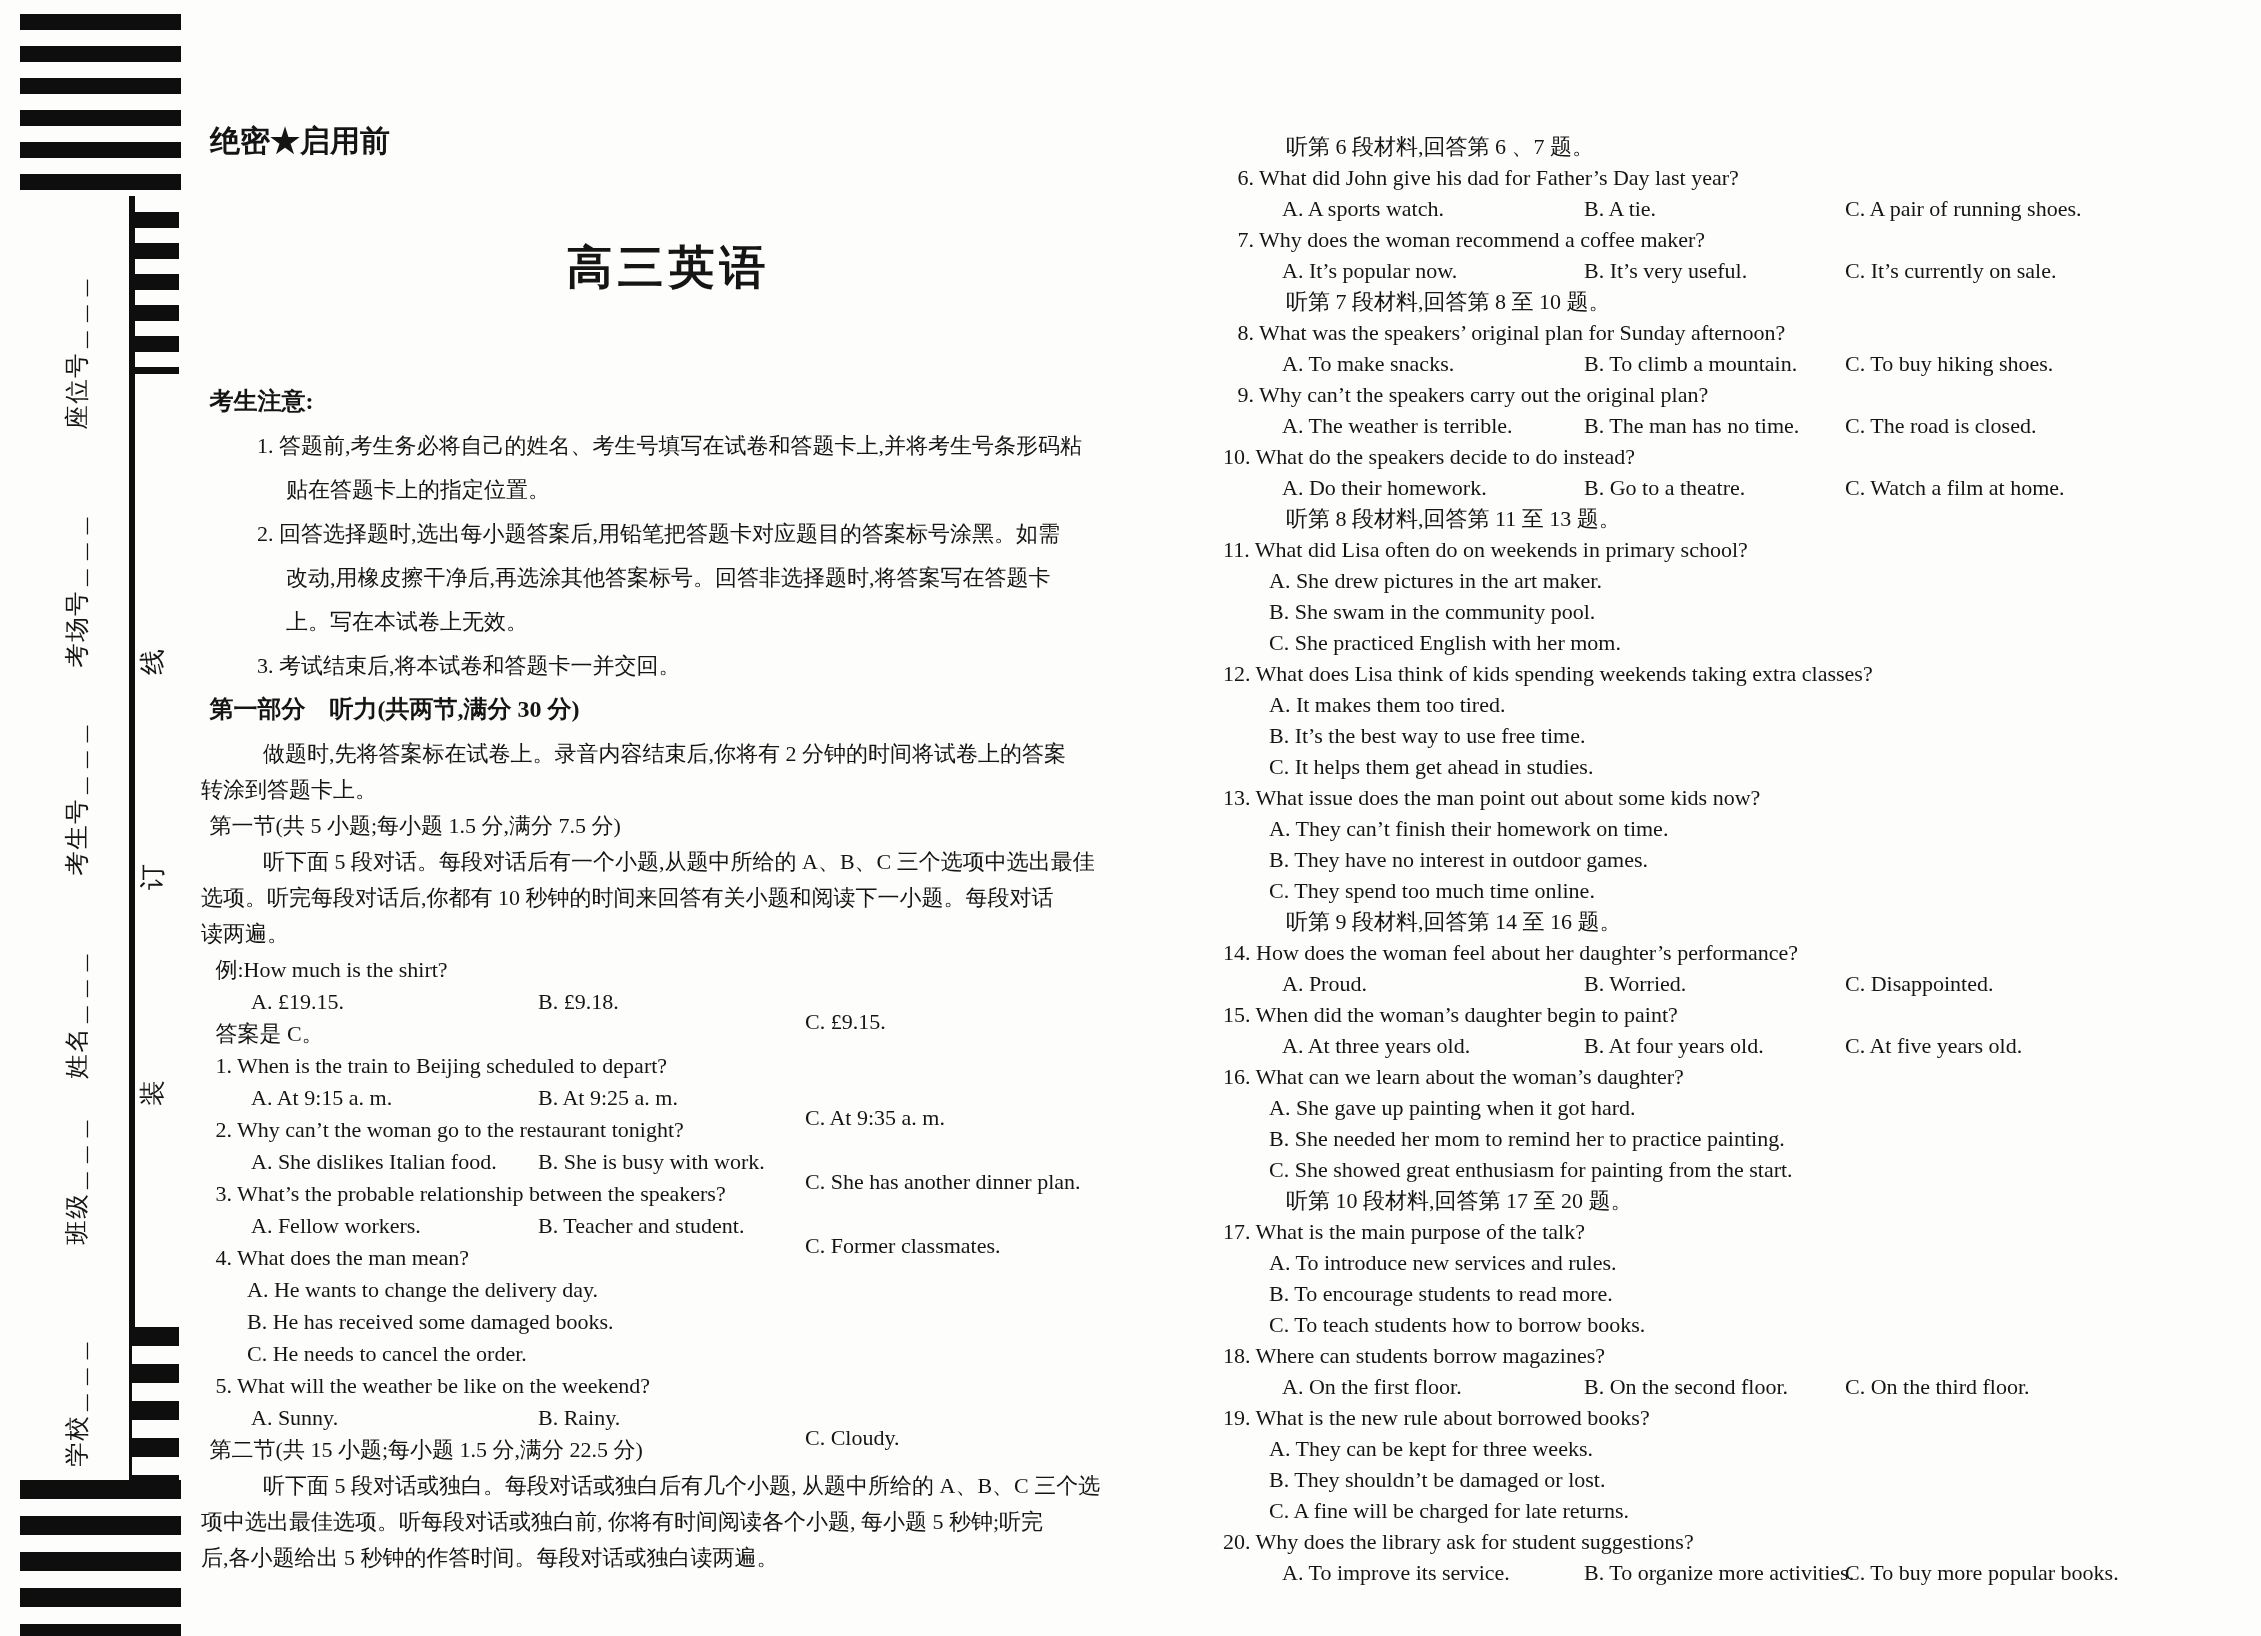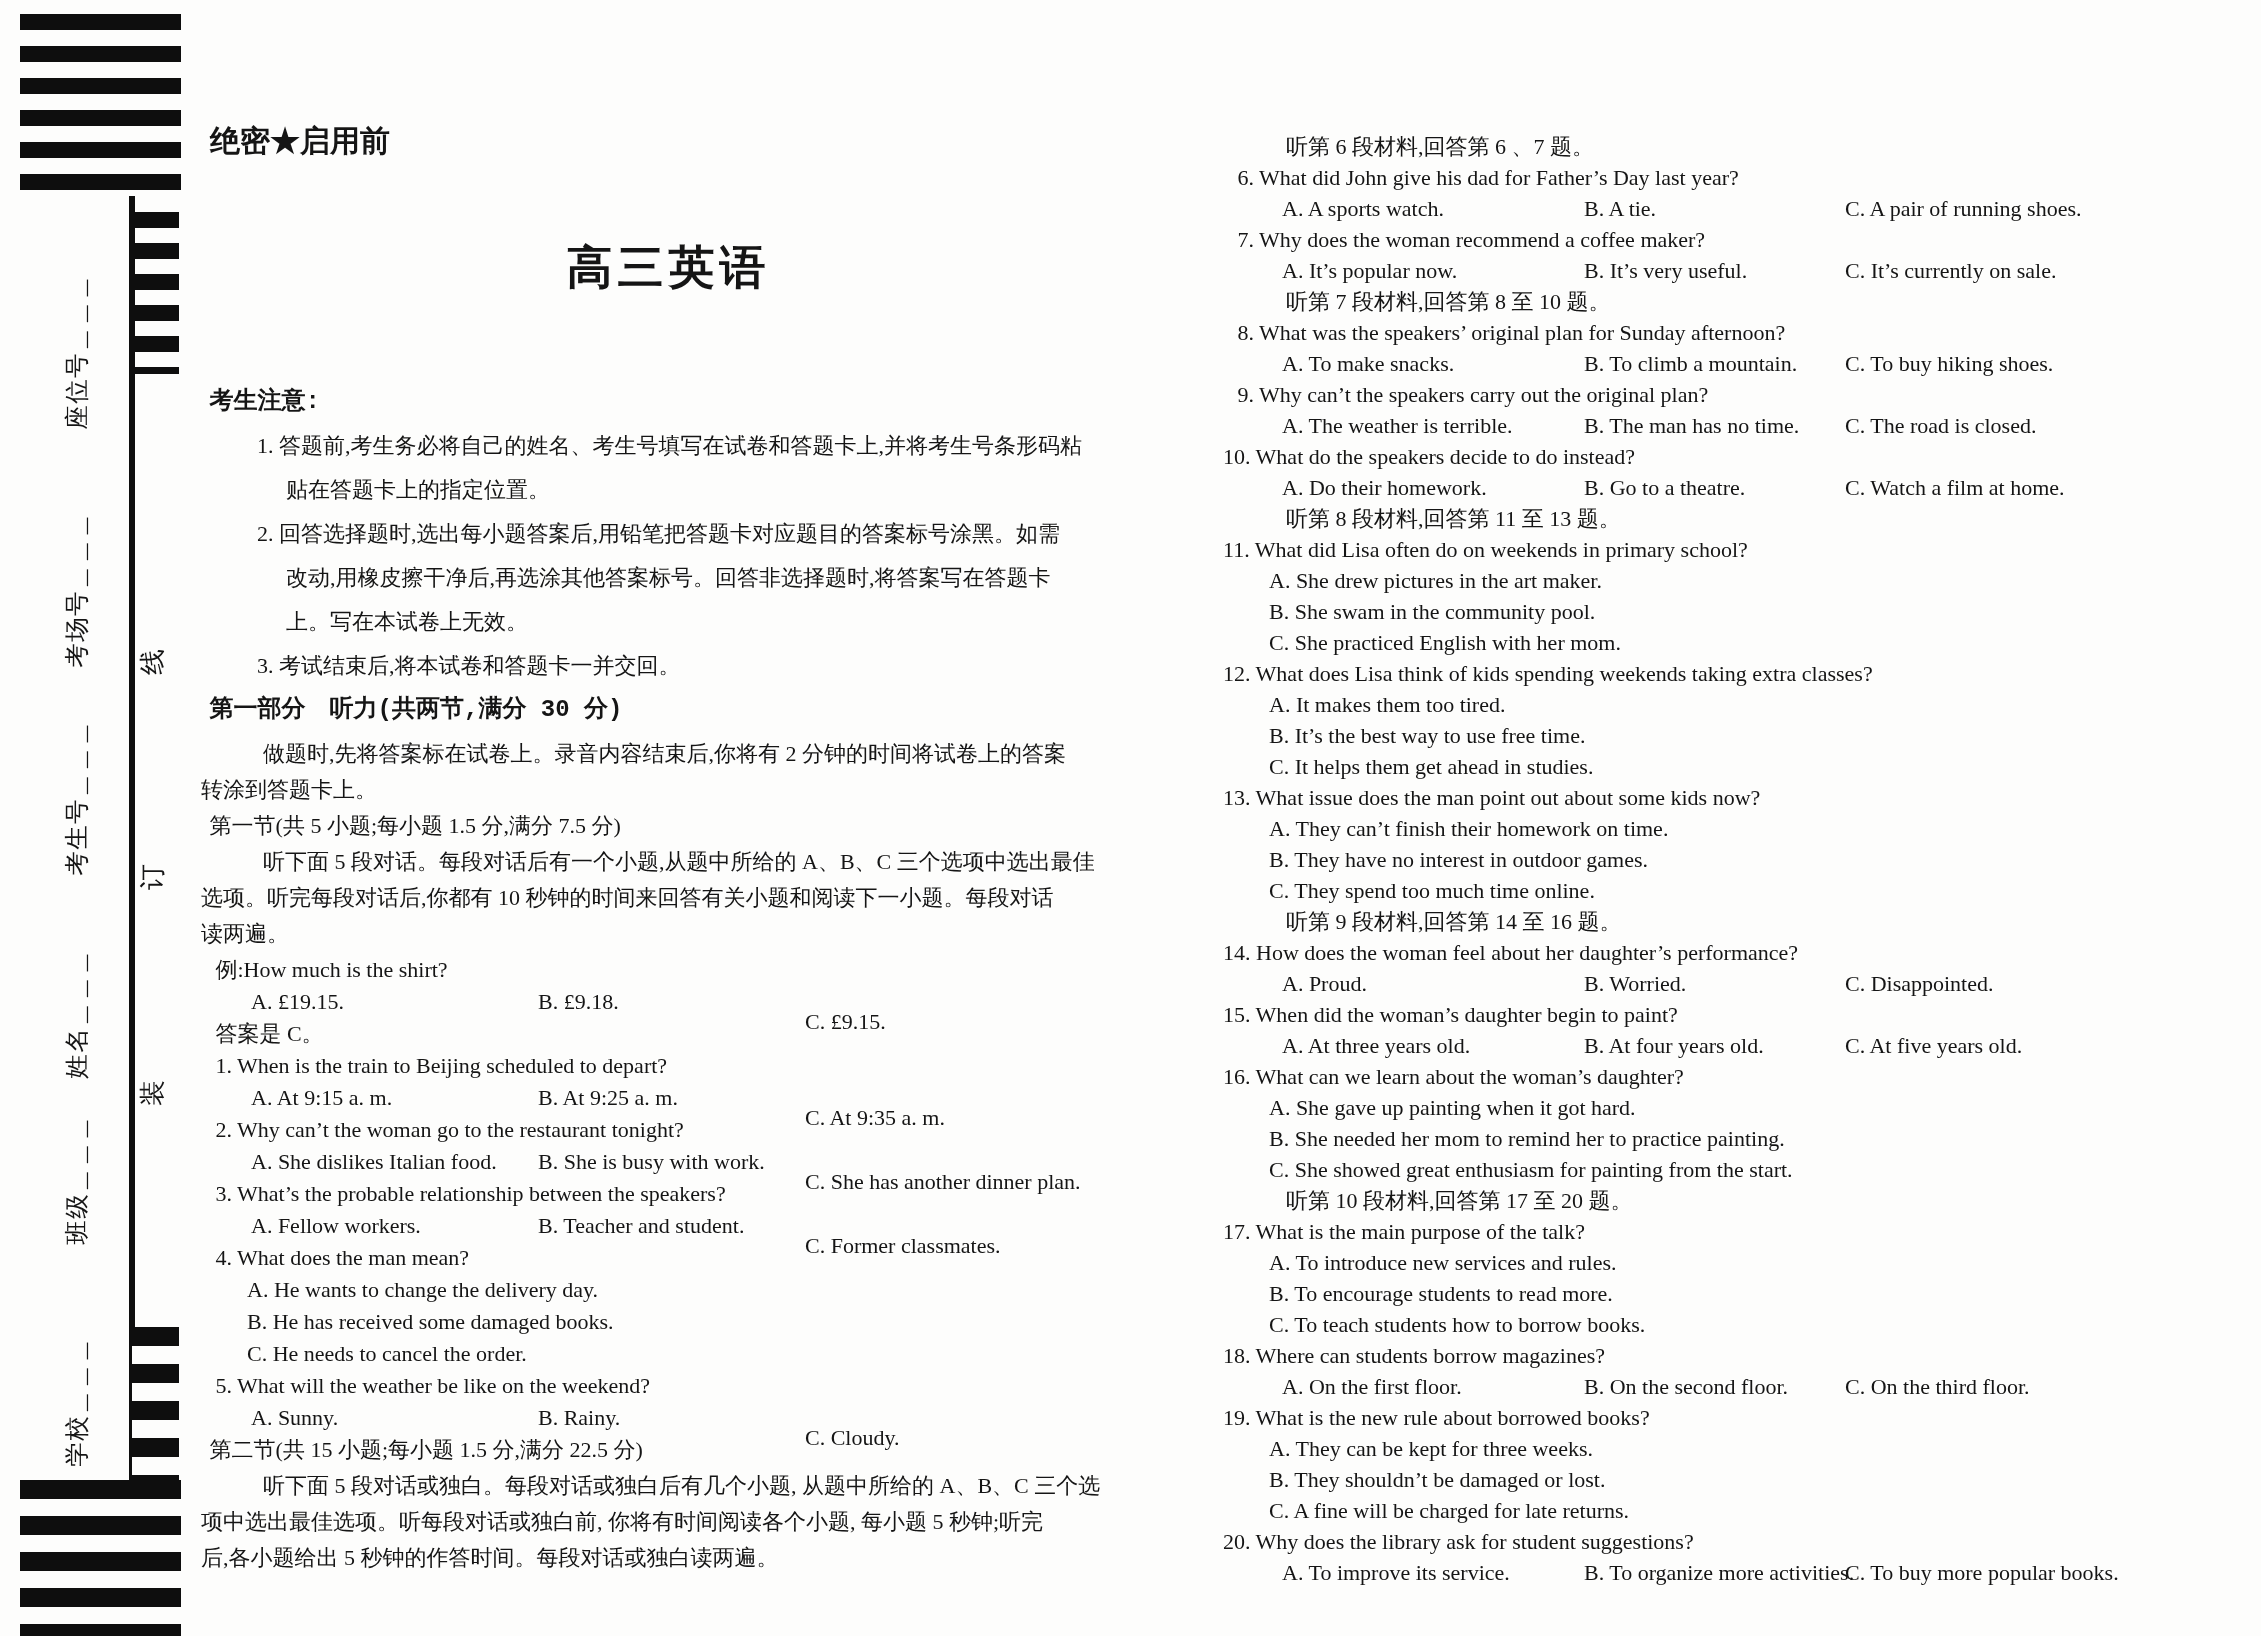--- a/index.html
+++ b/index.html
@@ -19,21 +19,21 @@
   
   .secrecy{position:absolute;left:210px;top:115px;font-family:"Liberation Sans",sans-serif;
            font-weight:700;font-size:30px;margin-top:6px;}
   .title{position:absolute;left:201px;top:237px;width:935px;text-align:center;
          font-family:"Liberation Sans",sans-serif;font-weight:700;font-size:46px;letter-spacing:5px;}
   
   .col{position:absolute;width:948px;}
   #col-left{left:201px;top:388px;}
   #col-right{left:1223px;top:133px;}
   .ln{position:relative;font-size:22px;line-height:27px;white-space:nowrap;}
-  .t-head{height:44px;font-family:Liberation Mono, monospace;font-weight:700;font-size:24px;padding-left:8.6px;}
+  .t-head{height:44px;font-family:Liberation Serif, serif;font-weight:700;font-size:24px;padding-left:8.6px;}
   .t-note{height:44px;padding-left:56px;}
   .t-notec{height:44px;padding-left:85px;}
   .t-section{height:36px;padding-left:8.6px;}
   .t-para{height:36px;}
   .t-parai{height:36px;padding-left:62px;}
   .t-q{height:32px;padding-left:14.4px;}
   .t-q2{height:32px;padding-left:0;}
   .t-mat{height:32px;padding-left:63px;}
   .t-optl{height:32px;padding-left:46px;}
   .t-opts{height:32px;}

